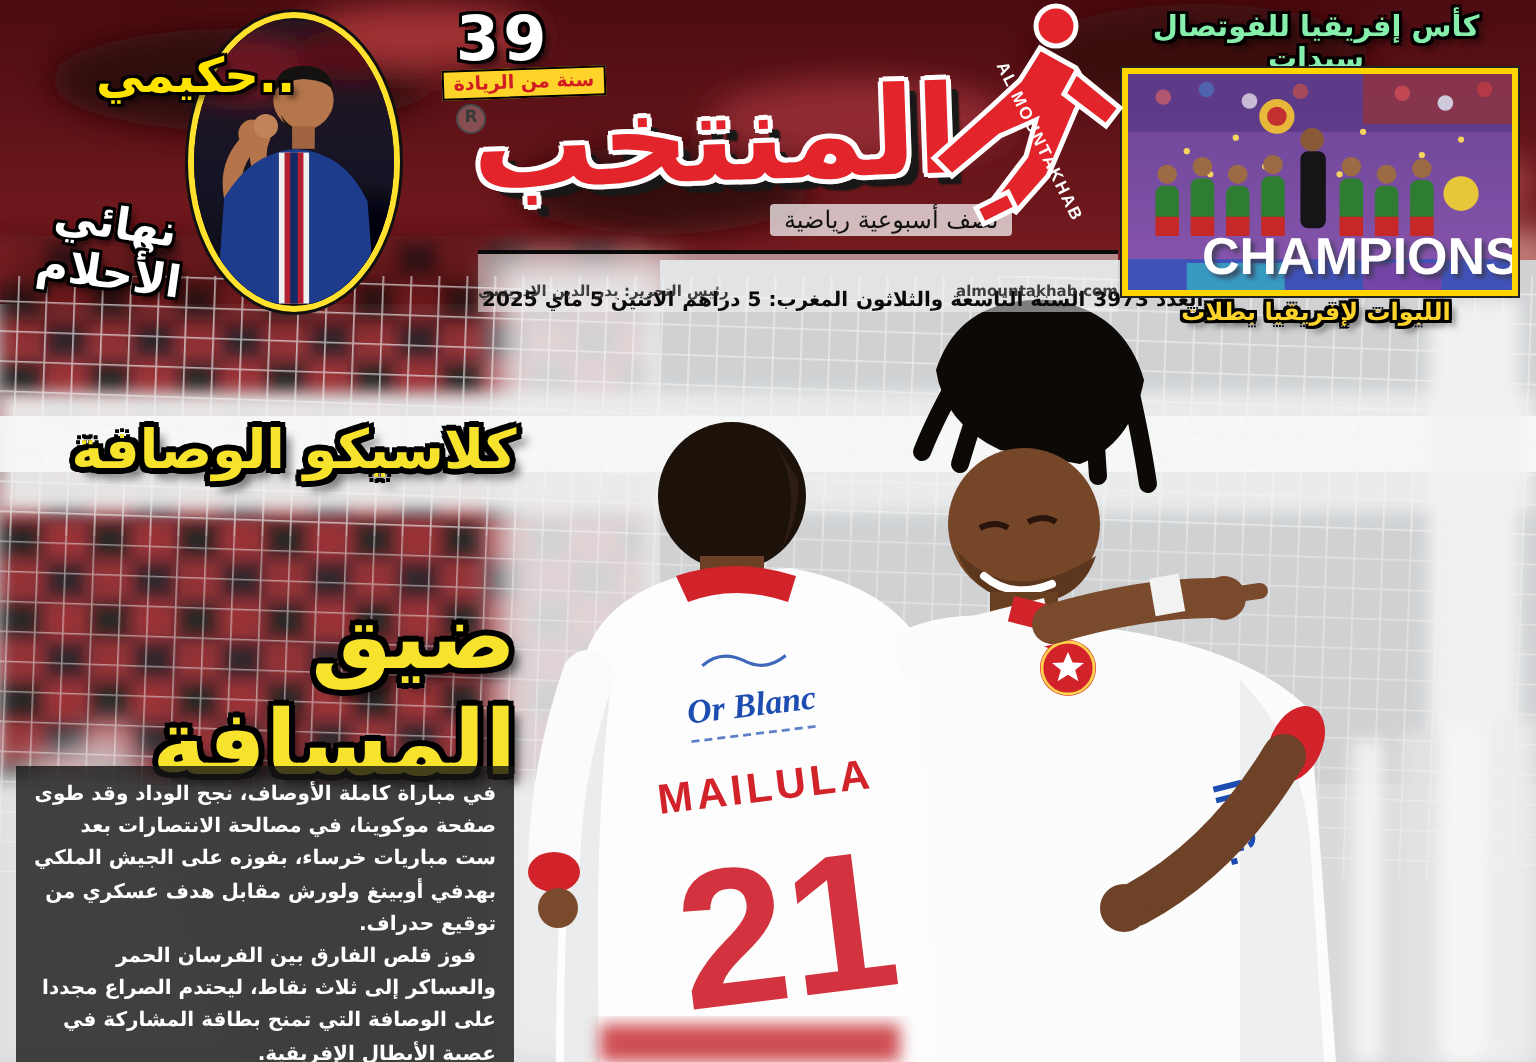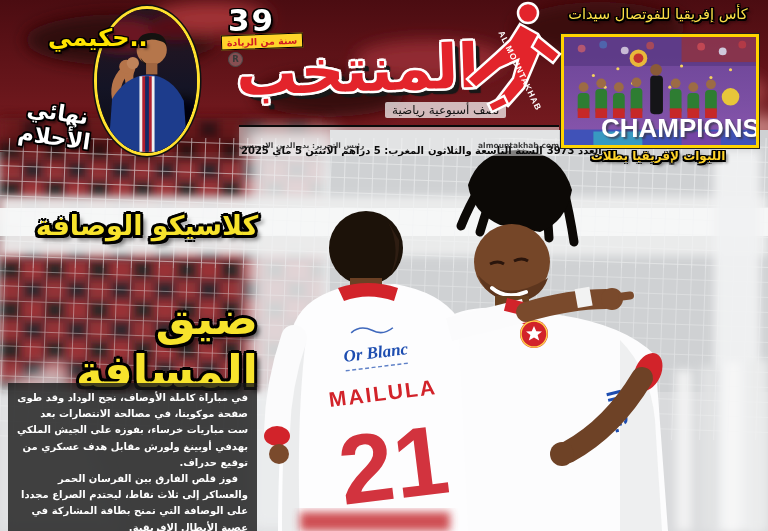--- a/index.html
+++ b/index.html
@@ -57,21 +57,21 @@
     display:flex;flex-direction:row-reverse;justify-content:space-between;align-items:center;
     font-size:10px;font-weight:bold;color:#0a0a0a;z-index:6;
     background:rgba(245,245,245,.5);direction:rtl;
   }
   .infobar span{white-space:nowrap;padding:0 2px;}
   .credits{
     left:239px;top:141px;width:320px;display:flex;flex-direction:row-reverse;justify-content:space-between;
     font-size:7.5px;font-weight:bold;color:#222;z-index:6;direction:rtl;opacity:.85;
   }
   
-  .rf-kicker{left:552px;top:6px;width:212px;text-align:center;font-size:14.5px;font-weight:normal;color:#fde047;z-index:6;}
+  .rf-kicker{left:552px;top:6px;width:212px;text-align:center;font-size:14.5px;font-weight:bold;color:#86efac;z-index:6;}
   .champ-box{
     left:561px;top:34px;width:198px;height:114px;border:3px solid #ffd400;
     box-shadow:0 0 0 1px #222;overflow:hidden;z-index:6;background:#6b4496;
   }
   .champ-caption{
     position:absolute;left:0;right:0;bottom:1px;text-align:center;color:#fff;
     font-size:26px;font-weight:bold;letter-spacing:0;font-family:"Liberation Sans",sans-serif;
     text-shadow:2px 2px 2px rgba(60,60,80,.8);
     padding-left:37px;
   }

